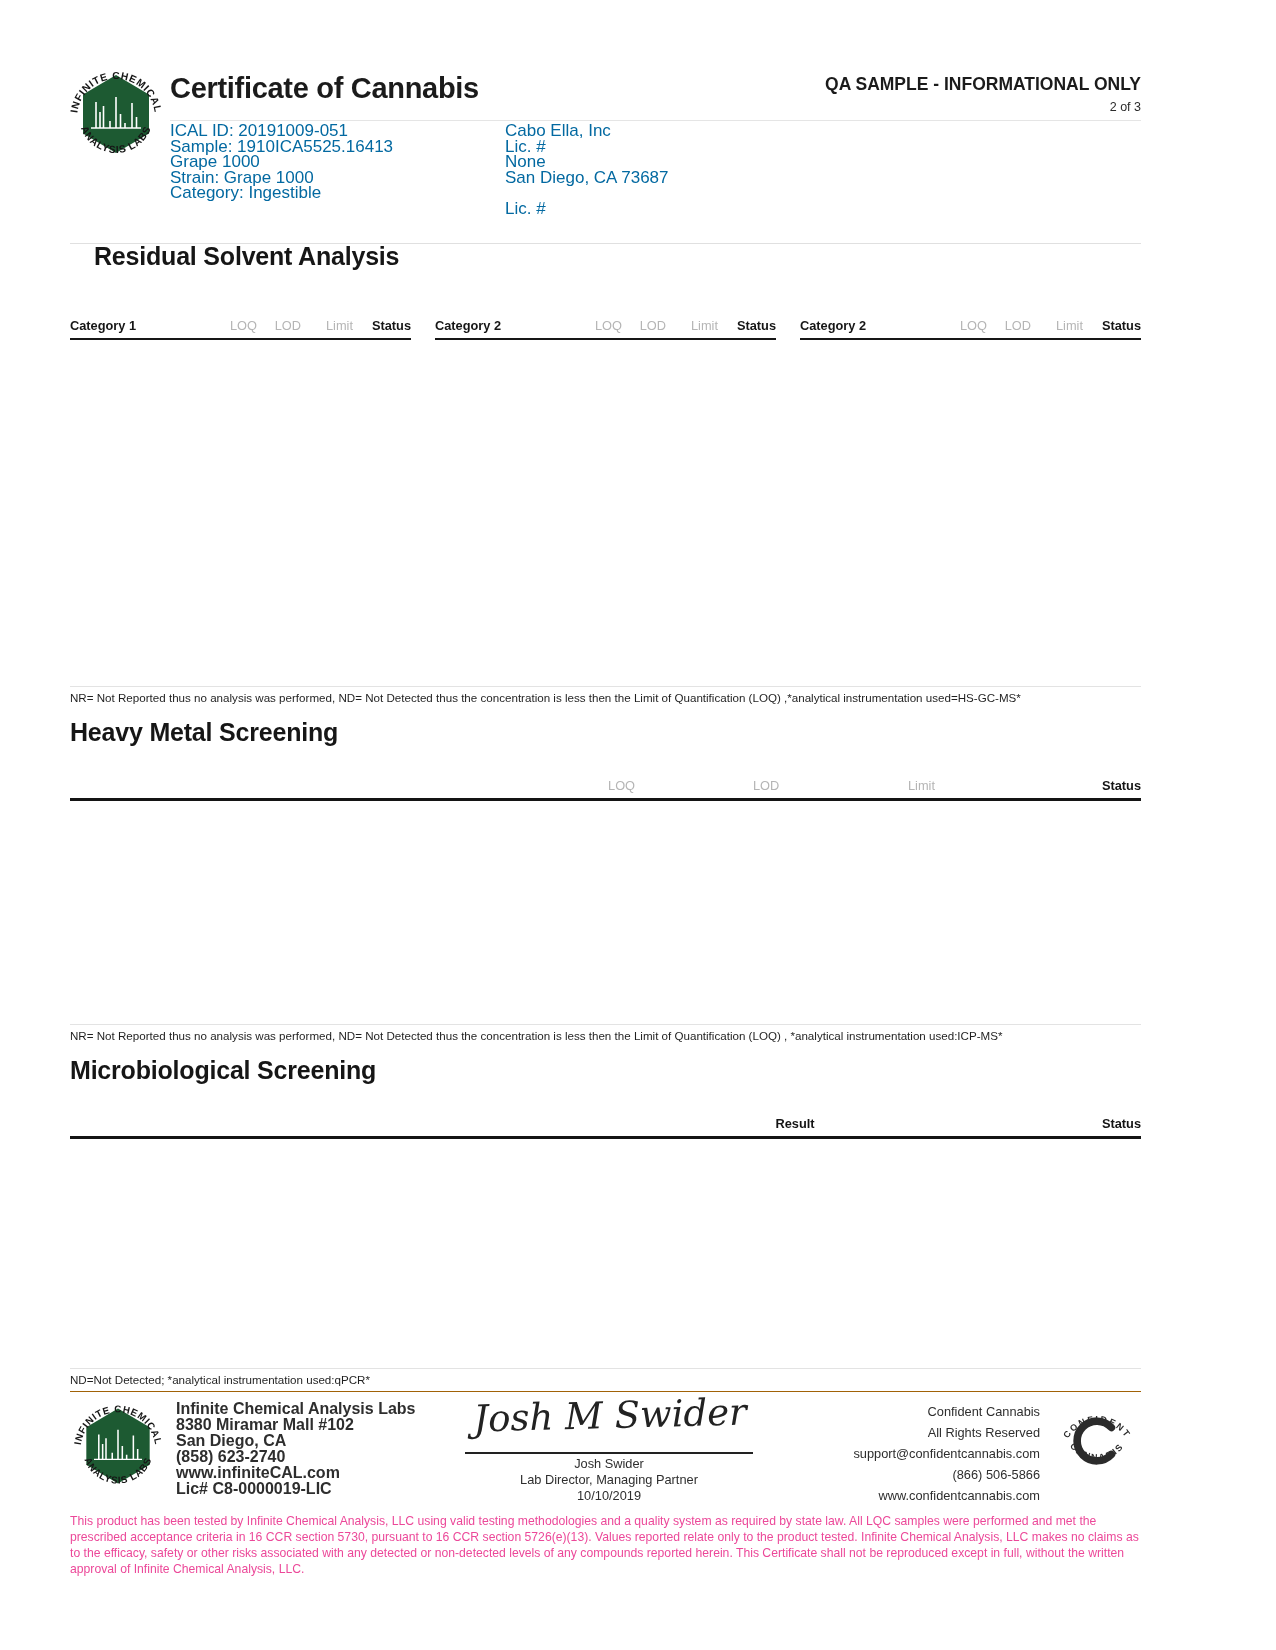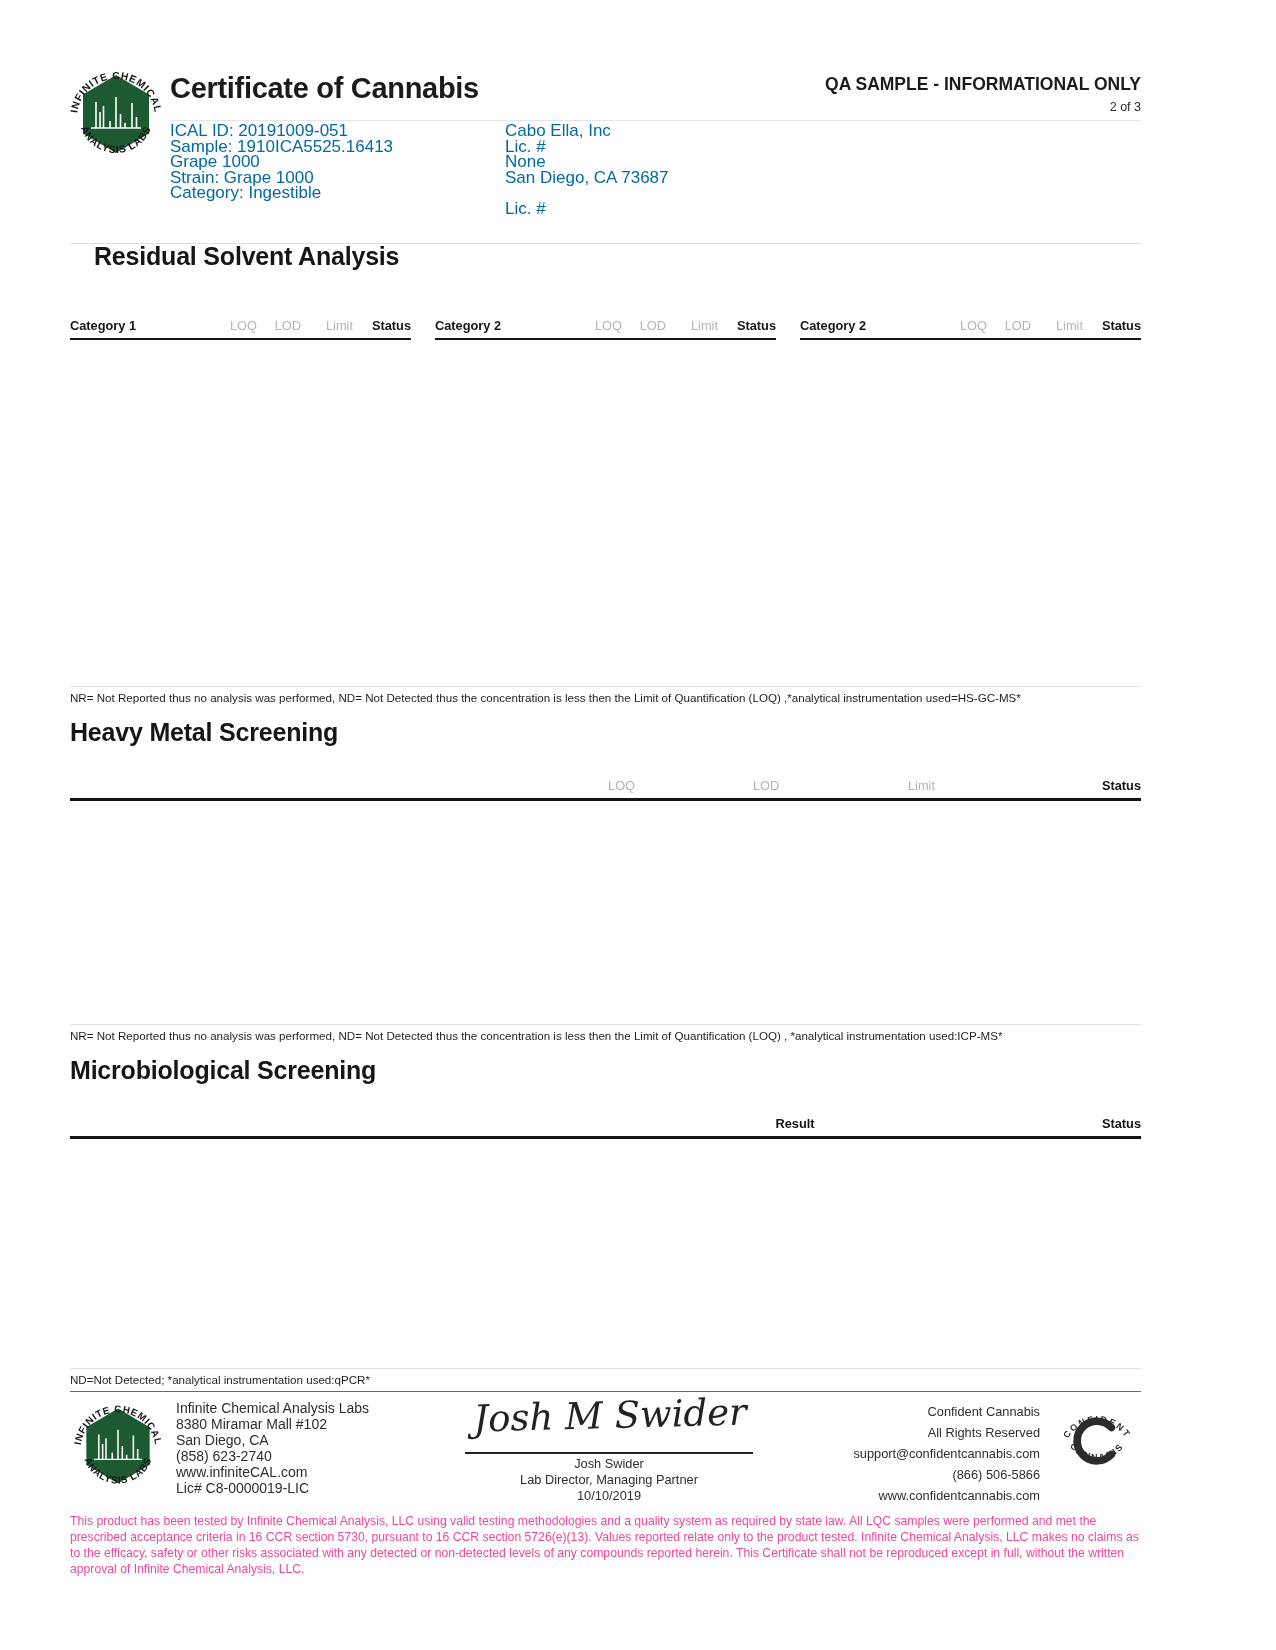--- a/index.html
+++ b/index.html
@@ -42,21 +42,21 @@
 
   
   .wide-header{left:70px;width:1071px;height:24px;border-bottom:3px solid #141414;}
   .wide-header span{position:absolute;bottom:5px;font-size:12.8px;}
   .muted-abs{color:#b5b5b5;transform:translateX(-50%);}
   .status-abs{right:0;font-weight:700;color:#141414;}
   .result-abs{left:67.7%;transform:translateX(-50%);font-weight:700;color:#141414;}
 
   
   .ft-logo{left:70px;top:1398px;width:96px;height:96px;}
-  .ft-lab{left:176px;top:1401px;font-size:14px;line-height:15.9px;color:#2e2e2e;}
+  .ft-lab{left:176px;top:1401px;font-size:16px;line-height:15.9px;color:#2e2e2e;font-weight:bold;}
   .sig-script{left:440px;top:1394px;width:340px;text-align:center;
     font-family:"DejaVu Serif","Liberation Serif",serif;font-style:italic;
     font-size:37px;color:#222;transform:rotate(-1.5deg);white-space:nowrap;}
   .sig-line{left:465px;top:1452px;width:288px;border-top:2px solid #222;height:0;}
   .sig-info{left:432px;top:1456px;width:354px;text-align:center;font-size:12.8px;line-height:16px;color:#2e2e2e;}
   .cc-info{left:700px;top:1401px;width:340px;text-align:right;font-size:12.8px;line-height:21px;color:#2e2e2e;}
   .cc-logo{left:1052px;top:1396px;width:90px;height:90px;}
   .disclaimer{left:70px;width:1071px;top:1513px;font-size:12.2px;line-height:16px;color:#ec4899;}
 </style>
 </head>

